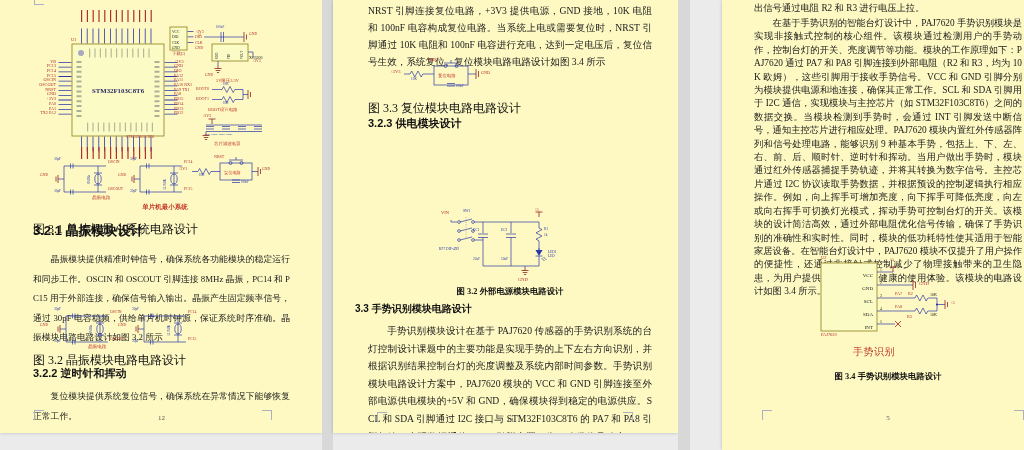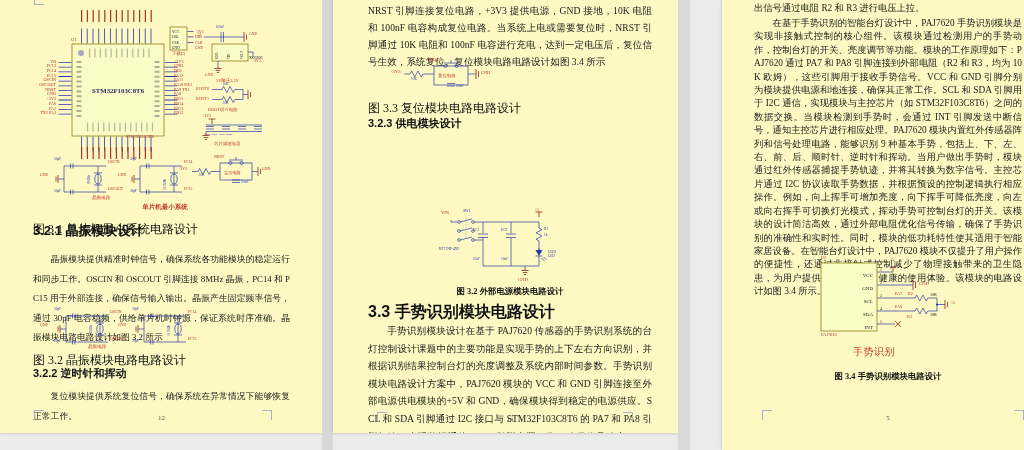--- a/index.html
+++ b/index.html
@@ -286,21 +286,21 @@
       <i class="L b" style="left:70px;top:50px;font-size:3.5px">10uF</i>
       <i class="L r" style="left:103px;top:0;font-size:4.5px">+5</i>
       <i class="L b" style="left:113px;top:20px;font-size:3.5px">R1</i>
       <i class="L b" style="left:113px;top:26px;font-size:3.5px">1k</i>
       <i class="L b" style="left:117px;top:42px;font-size:3.5px;line-height:4.2px">LED1</i>
       <i class="L b" style="left:117px;top:47px;font-size:3.5px">LED</i>
       <i class="L r" style="left:87px;top:70px;font-size:4.5px">GND</i>
     </div>
 
     <div class="cap-bold" style="left:35px;top:286px;width:284px">图 3.2 外部电源模块电路设计</div>
-    <div class="h-sec" style="left:35px;top:302px;font-size:16px">3.3 手势识别模块电路设计</div>
+    <div class="h-sec" style="left:22px;top:302px;font-size:10px">3.3 手势识别模块电路设计</div>
     <div class="body-p ind" style="left:35px;top:322px;width:284px;font-size:9.6px;line-height:17.6px">手势识别模块设计在基于 PAJ7620 传感器的手势识别系统的台灯控制设计课题中的主要功能是实现手势的上下左右方向识别，并根据识别结果控制台灯的亮度调整及系统内部时间参数。手势识别模块电路设计方案中，PAJ7620 模块的 VCC 和 GND 引脚连接至外部电源供电模块的+5V 和 GND，确保模块得到稳定的电源供应。SCL 和 SDA 引脚通过 I2C 接口与 STM32F103C8T6 的 PA7 和 PA8 引脚相连，实现数据通信，INT 引脚空置。为了确保信号稳定，PA7 和 PA8 的输</div>
 
     <div class="mk mk-b-l" style="left:44px;top:412px"></div>
     <div class="mk mk-b-r" style="left:290px;top:412px"></div>
     <div class="pn" style="left:35px;top:416px;width:284px">13</div>
   </div>
 
   <div class="gap" id="gap2"></div>
 
   <div class="page" id="page3">

